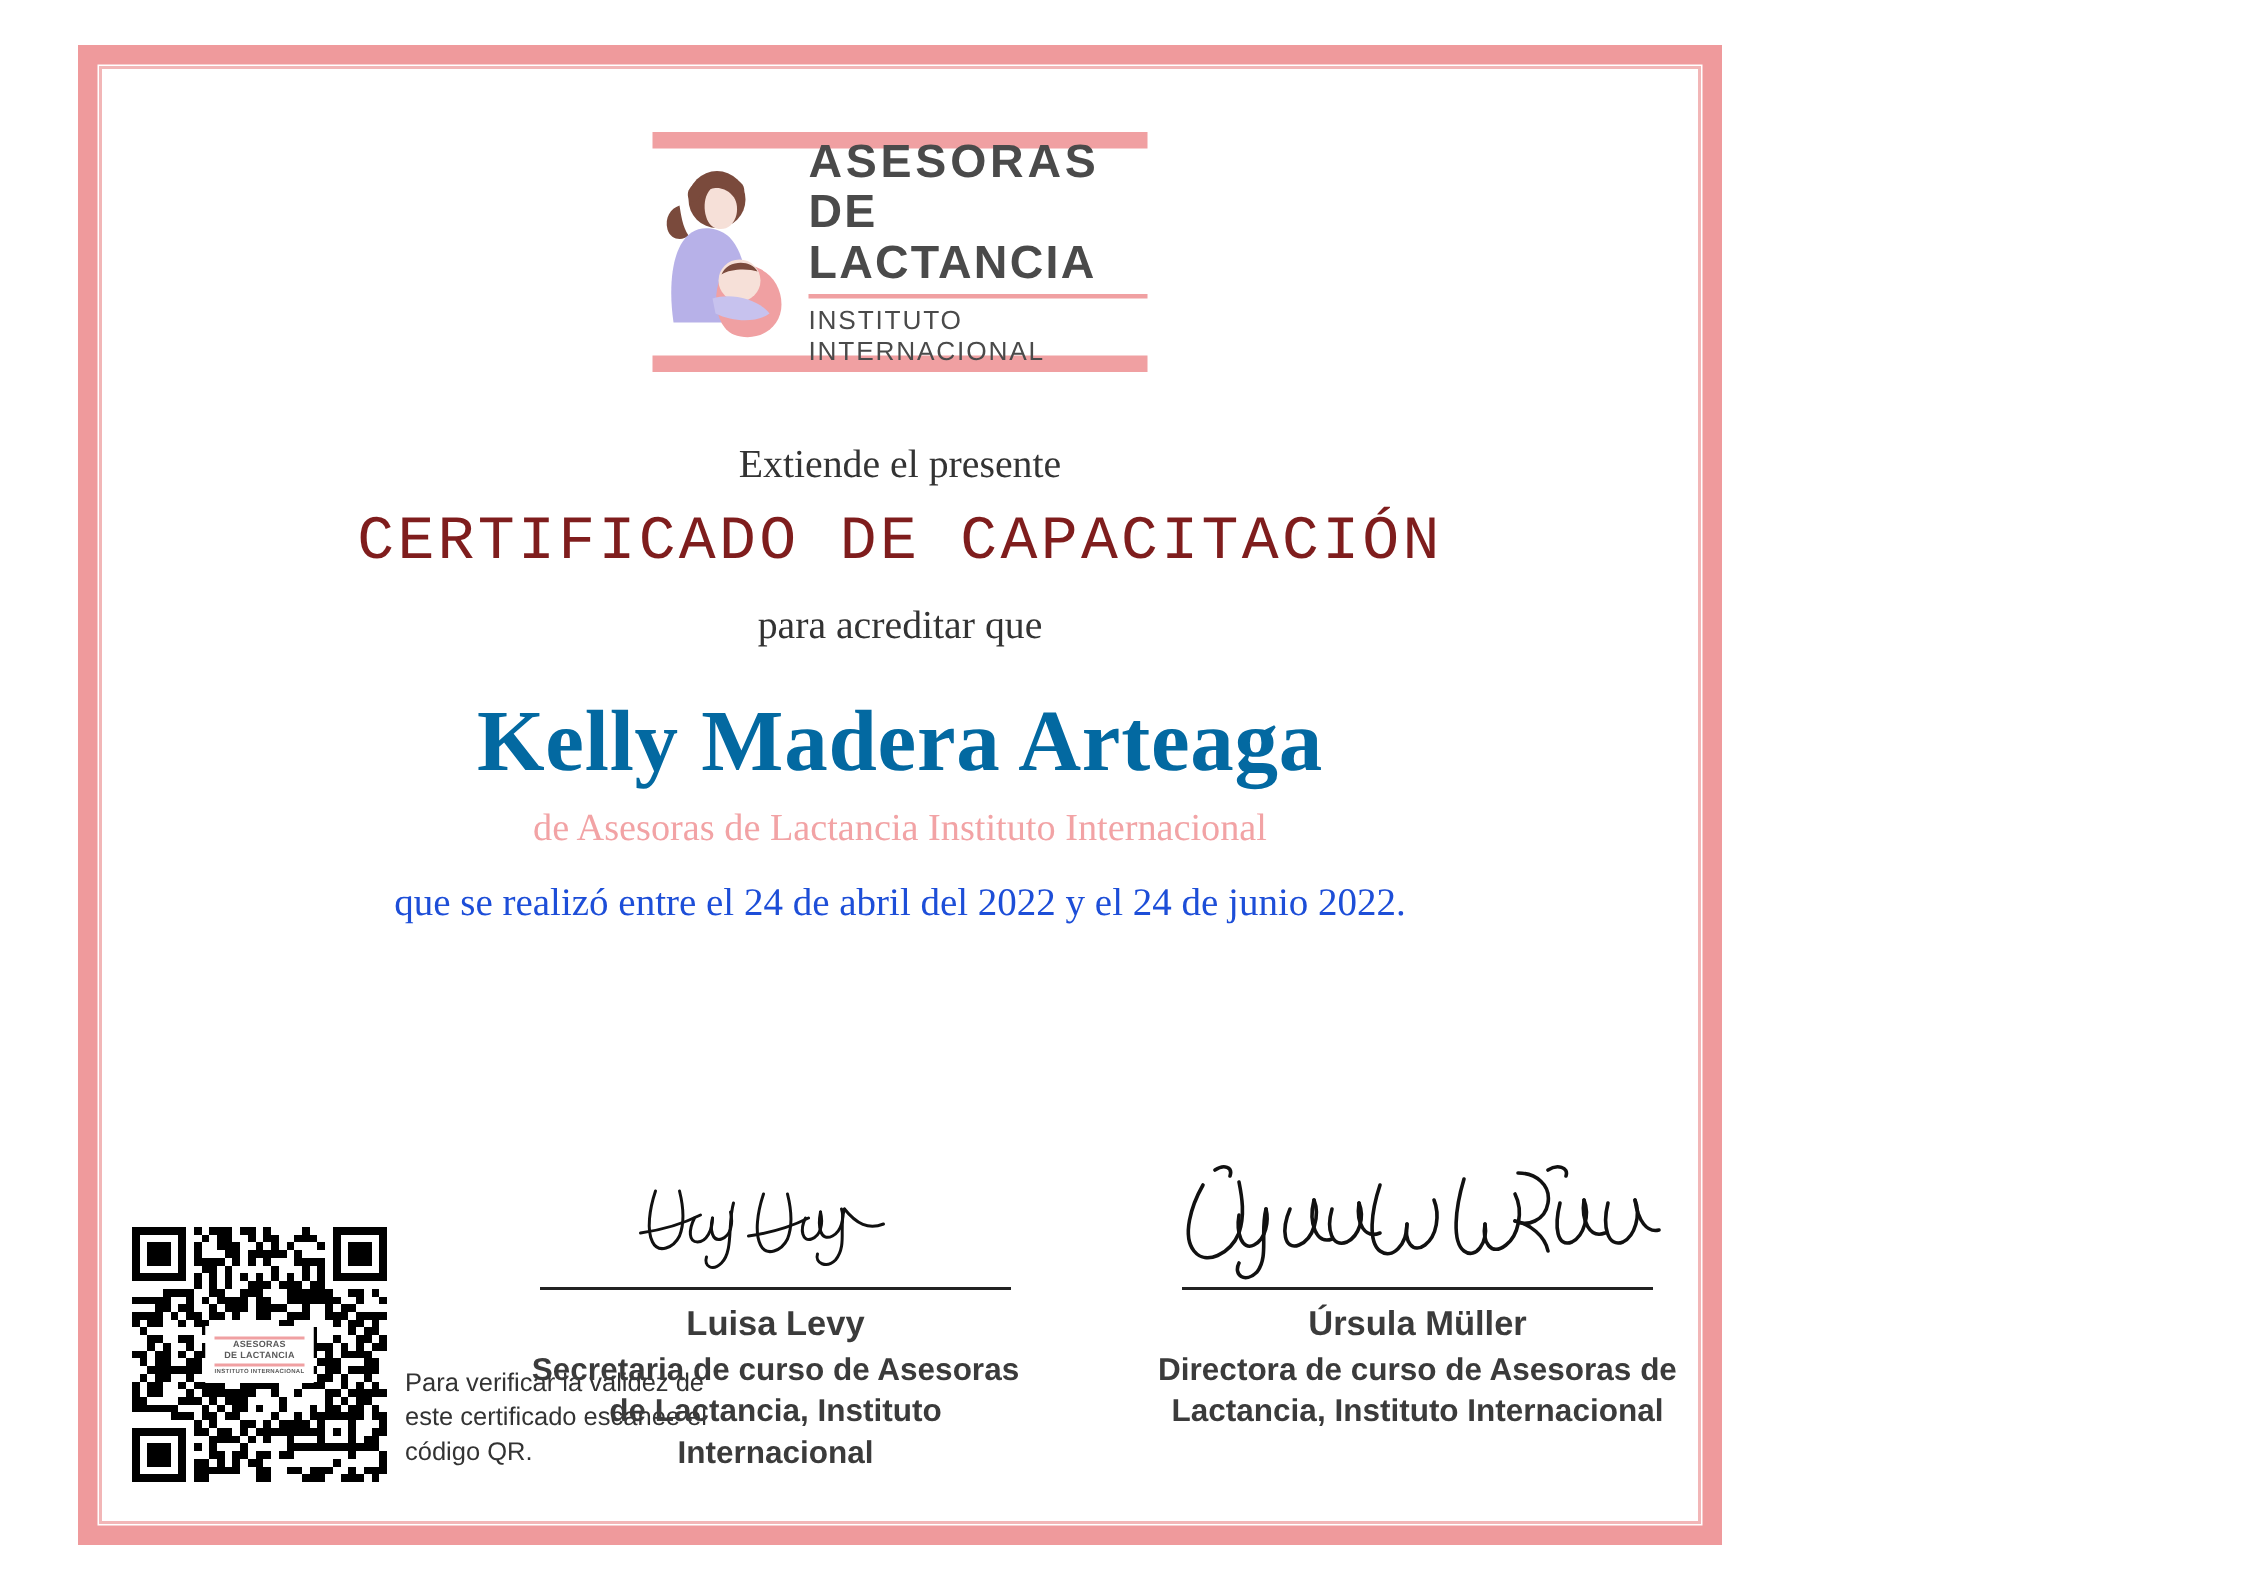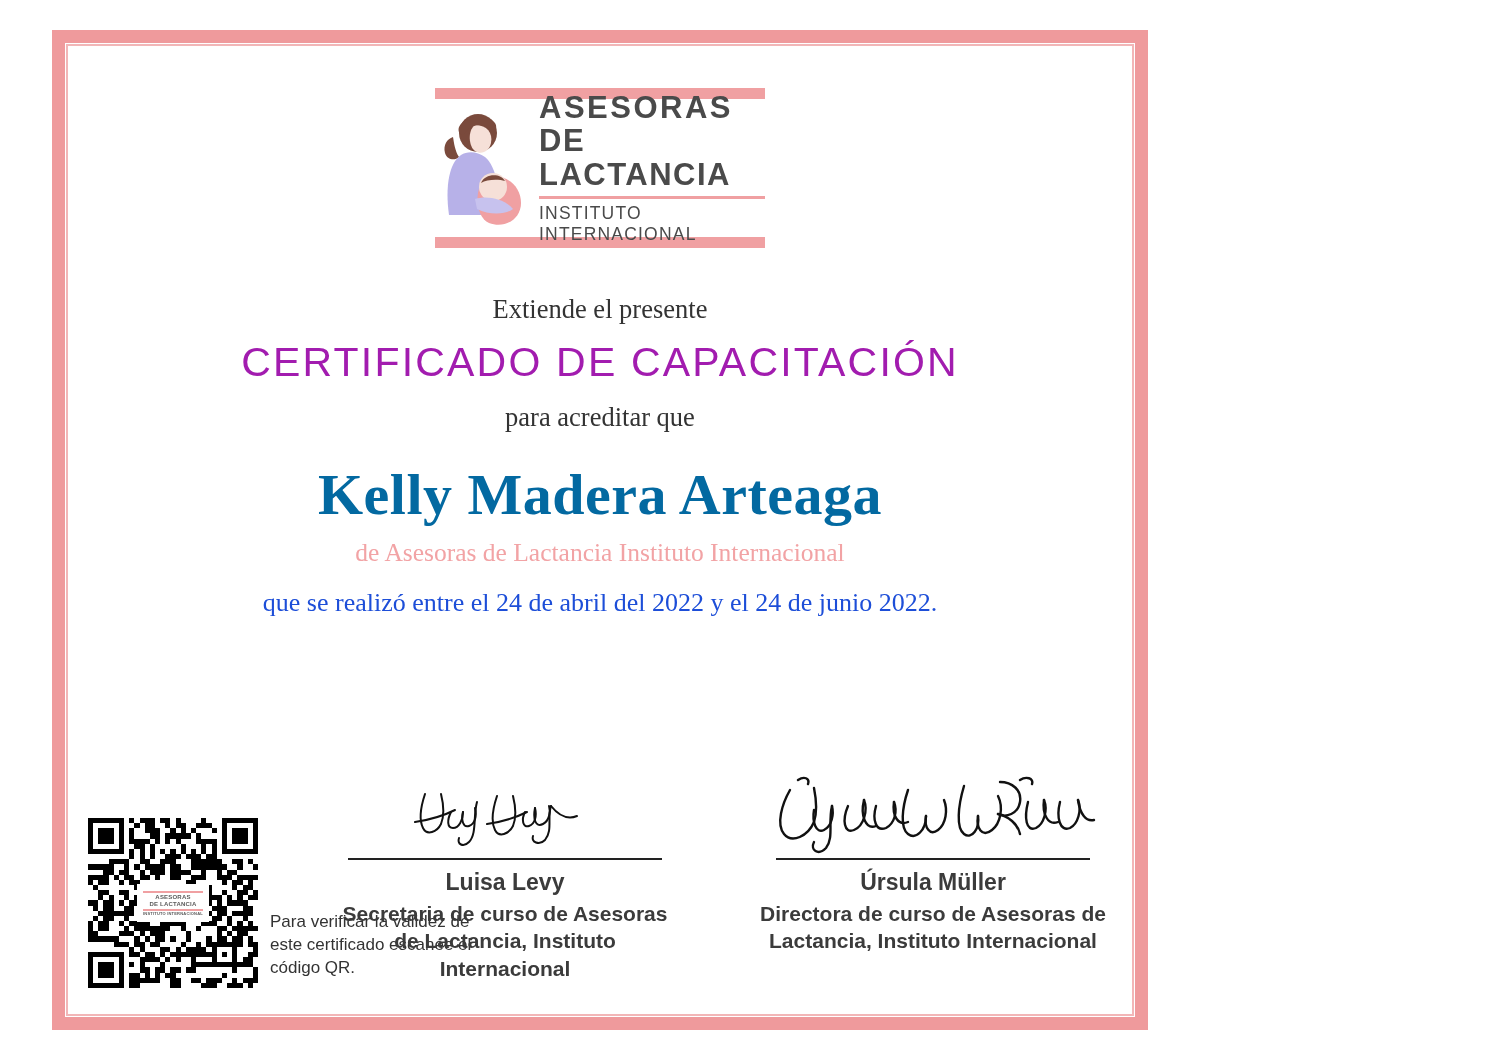--- a/index.html
+++ b/index.html
@@ -116,24 +116,24 @@
   }
 
   
   .line-extiende {
     margin-top: 46px;
     font-size: 26.5px;
     color: #333333;
   }
   .title-main {
     margin-top: 14px;
-    font-family: Liberation Sans, sans-serif;
+    font-family: Liberation Mono, monospace;
     font-size: 41px;
     letter-spacing: 2.2px;
-    color: #a21caf;
+    color: #7f1d1d;
   }
   .line-para {
     margin-top: 16px;
     font-size: 26.5px;
     color: #333333;
     text-align: center;
   }
   .recipient {
     margin-top: 28px;
     font-size: 58px;
@@ -222,21 +222,21 @@
     color: #333333;
     line-height: 1.35;
     max-width: 230px;
     padding-left: 12px;
     padding-bottom: 8px;
   }
 
   
   .sig-area {
     position: absolute;
-    right: 12px;
+    right: 0;
     bottom: 12px;
     display: flex;
     gap: 78px;
   }
   .sig {
     width: 350px;
     text-align: center;
     position: relative;
   }
   .sig-mark {

